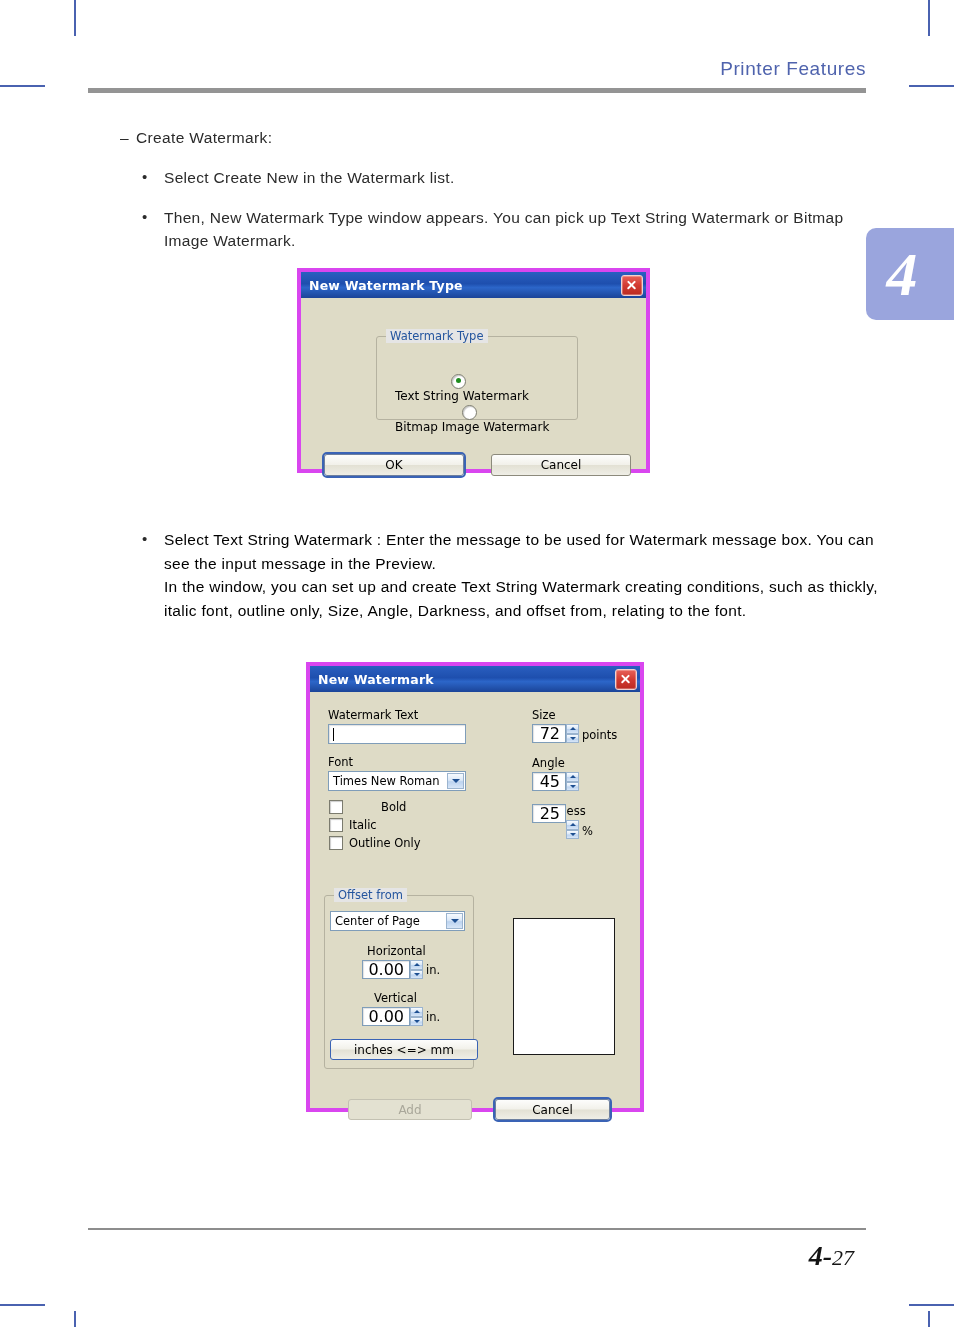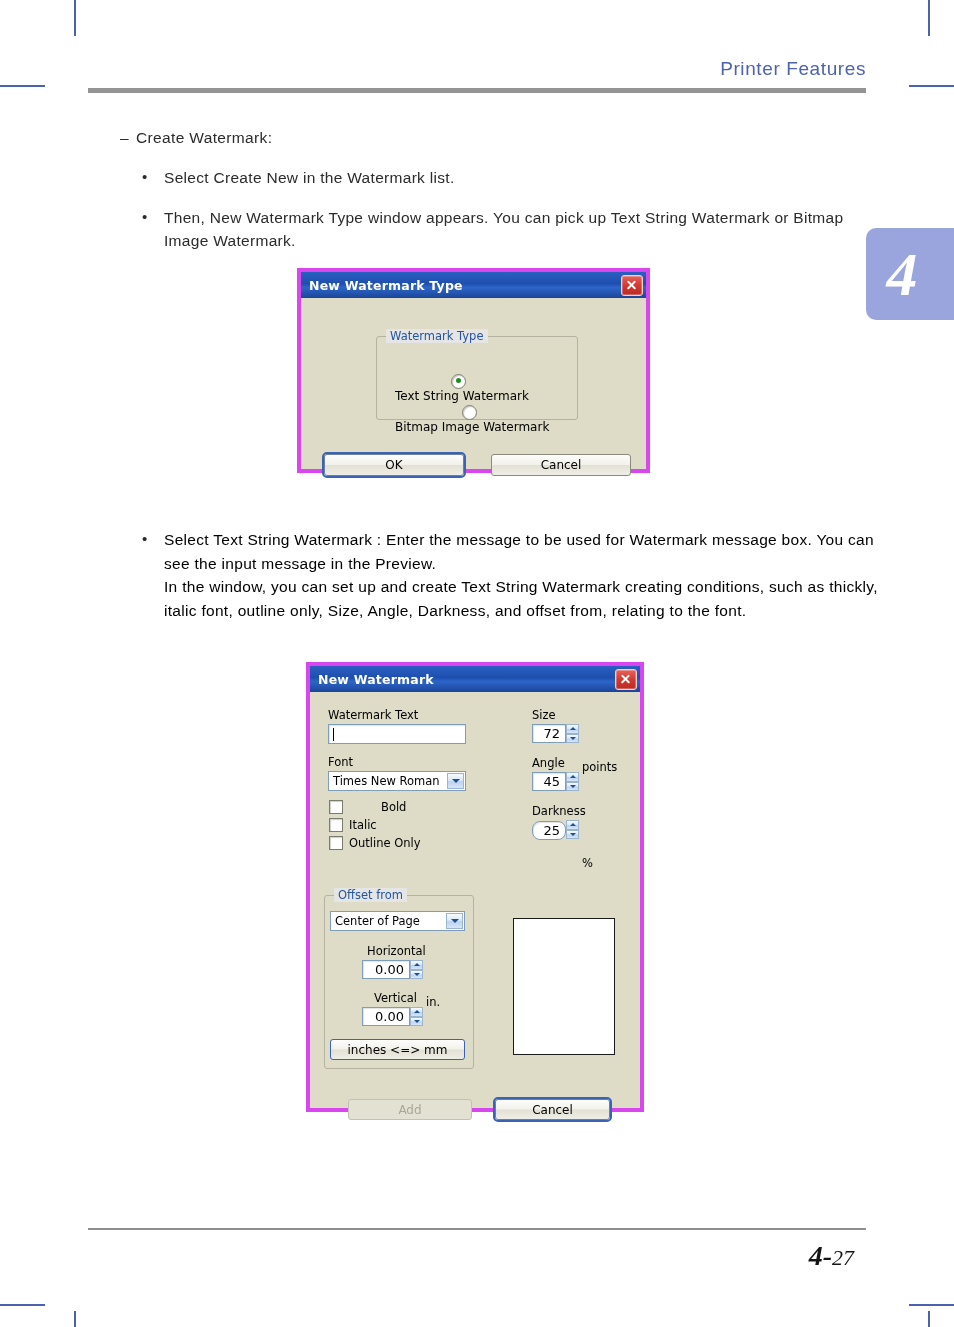--- a/index.html
+++ b/index.html
@@ -235,21 +235,21 @@
     border-color: #c3c1b2;
     cursor: default;
   }
 
   
   .xp-input {
     position: absolute;
     background: #ffffff;
     border: 1px solid #7f9db9;
     box-shadow: inset 1px 1px 1px rgba(0,0,0,.12);
-    font-size: 13px;
+    font-size: 16px;
     display: flex;
     align-items: center;
     padding: 0 4px;
     box-sizing: border-box;
     color: #000;
   }
   .xp-input.num { justify-content: flex-end; padding-right: 5px; }
   .caret {
     display: inline-block;
     width: 1px; height: 13px;
@@ -325,21 +325,20 @@
     position: absolute;
     font-size: 11.5px;
     white-space: nowrap;
     color: #000;
   }
   .unit-label {
     position: absolute;
     font-size: 11.5px;
     white-space: nowrap;
     color: #000;
-    margin-top: 32px;
   }
   .preview-box {
     position: absolute;
     background: #ffffff;
     border: 1.5px solid #1a1a1a;
   }
 
   
   #page-footer {
     position: absolute;
@@ -463,21 +462,21 @@
     <div class="unit-label" style="left:272px; top:36px;">points</div>
 
     <div class="field-label" style="left:222px; top:64px;">Angle</div>
     <div class="xp-input num" style="left:222px; top:80px; width:34px; height:19px;">45</div>
     <div class="spinner" style="left:256px; top:80px; height:19px;">
       <div class="spin-btn up"></div>
       <div class="spin-btn down"></div>
     </div>
 
     <div class="field-label" style="left:222px; top:112px;">Darkness</div>
-    <div class="xp-input num" style="left:222px; top:129px; width:34px; height:19px;border-radius:8px;">25</div>
+    <div class="xp-input num" style="left:222px; top:112px; width:34px; height:19px;">25</div>
     <div class="spinner" style="left:256px; top:128px; height:19px;">
       <div class="spin-btn up"></div>
       <div class="spin-btn down"></div>
     </div>
     <div class="unit-label" style="left:272px; top:132px;">%</div>
 
     <div class="groupbox" style="left:14px; top:203px; width:148px; height:172px;">
       <span class="gb-label">Offset from</span>
     </div>
 
@@ -495,21 +494,21 @@
     <div class="unit-label" style="left:116px; top:271px;">in.</div>
 
     <div class="field-label" style="left:64px; top:299px;">Vertical</div>
     <div class="xp-input num" style="left:52px; top:315px; width:48px; height:19px;">0.00</div>
     <div class="spinner" style="left:100px; top:315px; height:19px;">
       <div class="spin-btn up"></div>
       <div class="spin-btn down"></div>
     </div>
     <div class="unit-label" style="left:116px; top:318px;">in.</div>
 
-    <div class="xp-btn" style="left:20px; top:347px; width:135px; height:21px; border-color:#3a63b5;">inches &lt;=&gt; mm</div>
+    <div class="xp-btn" style="left:20px; top:347px; width:148px; height:21px; border-color:#3a63b5;">inches &lt;=&gt; mm</div>
 
     <div class="preview-box" style="left:203px; top:226px; width:100px; height:135px;"></div>
 
     <div class="xp-btn disabled" style="left:38px; top:407px; width:124px; height:21px;">Add</div>
     <div class="xp-btn default" style="left:185px; top:407px; width:115px; height:21px;">Cancel</div>
   </div>
 </div>
 
 <div id="page-footer">
   <div id="footer-rule"></div>

